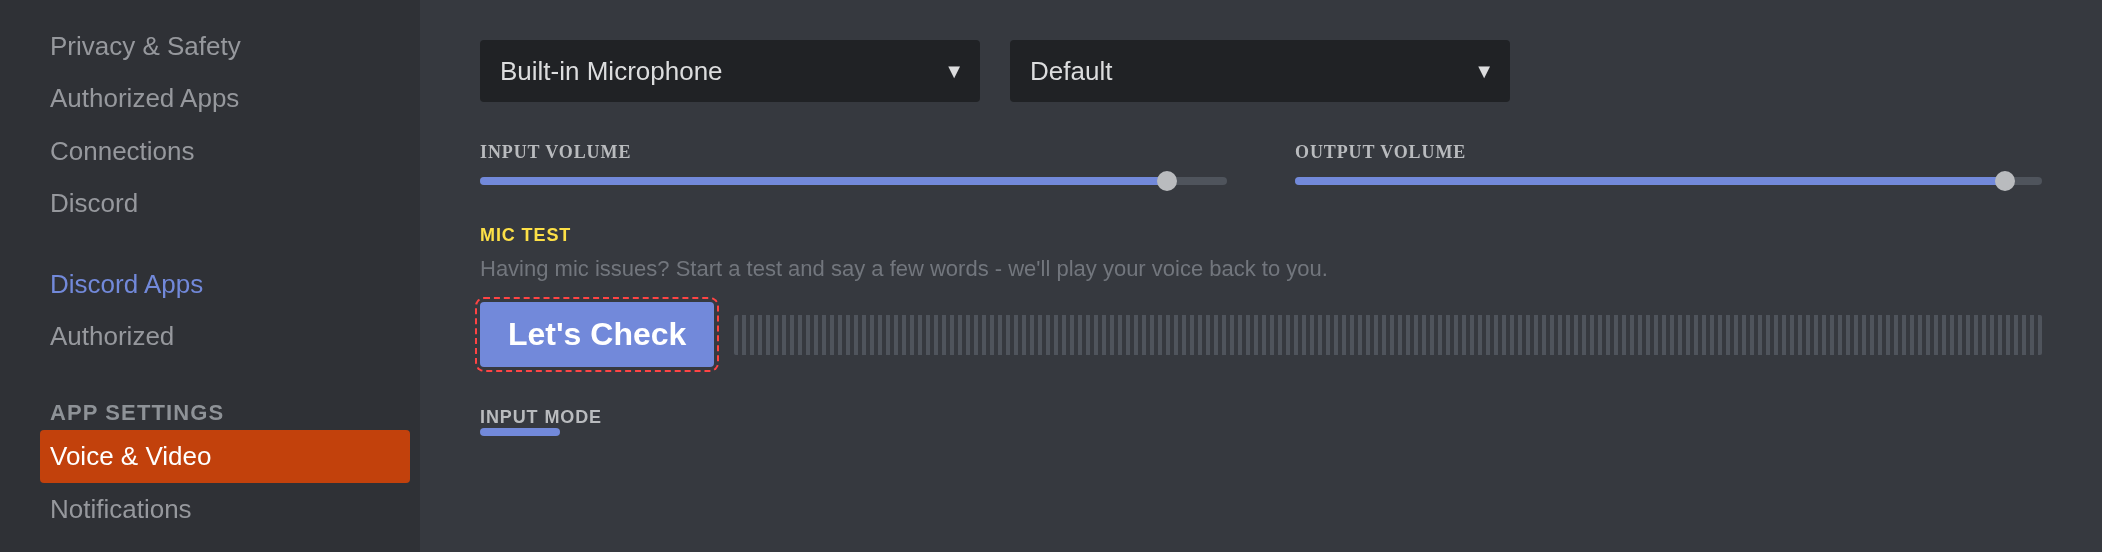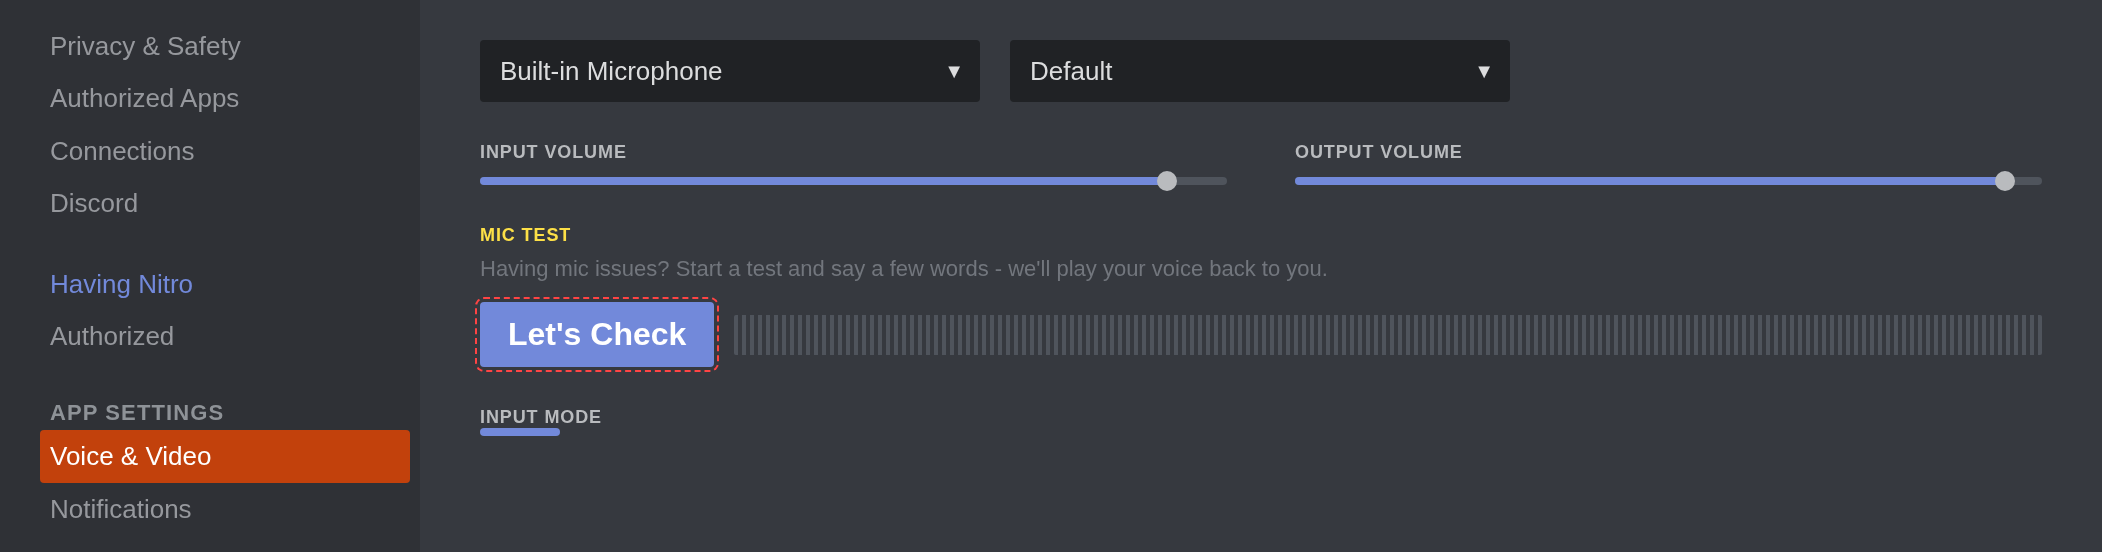--- a/index.html
+++ b/index.html
@@ -105,20 +105,21 @@
     }
 
     
     .volume-section {
       margin-bottom: 40px;
     }
 
     .volume-row {
       display: flex;
       gap: 68px;
+      font-family: Liberation Serif, serif;
     }
 
     .volume-item {
       flex: 1;
     }
 
     .section-label {
       font-size: 18px;
       font-weight: 700;
       color: #b9bbbe;
@@ -239,21 +240,21 @@
   <div class="sidebar-item">
     <span>Connections</span>
   </div>
   <div class="sidebar-item">
     <span>Discord</span>
   </div>
 
   <div class="sidebar-divider"></div>
 
   <div class="sidebar-item accent">
-    <span>Having Nitro</span>
+    <span>Discord Apps</span>
   </div>
   <div class="sidebar-item">
     <span>Authorized</span>
   </div>
 
   <div class="sidebar-divider"></div>
 
   <div class="sidebar-section-label">
     <span>APP SETTINGS</span>
   </div>

